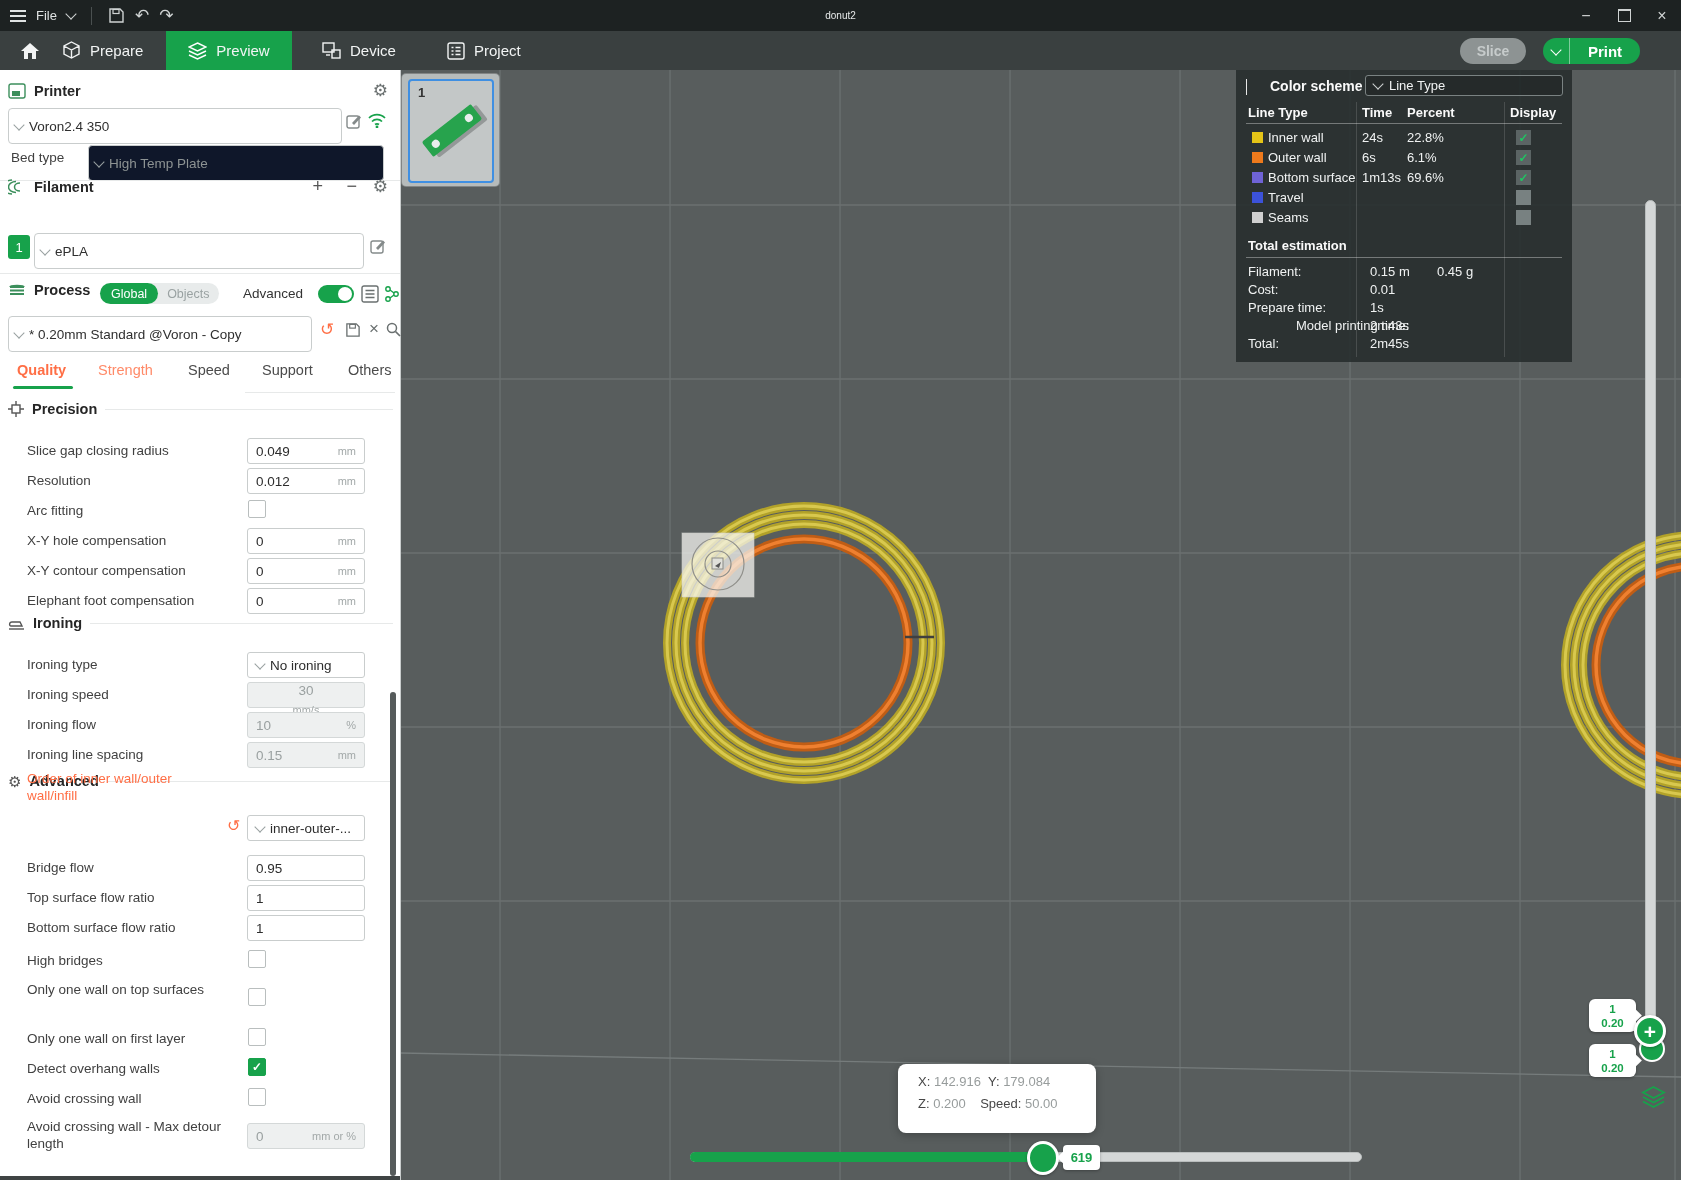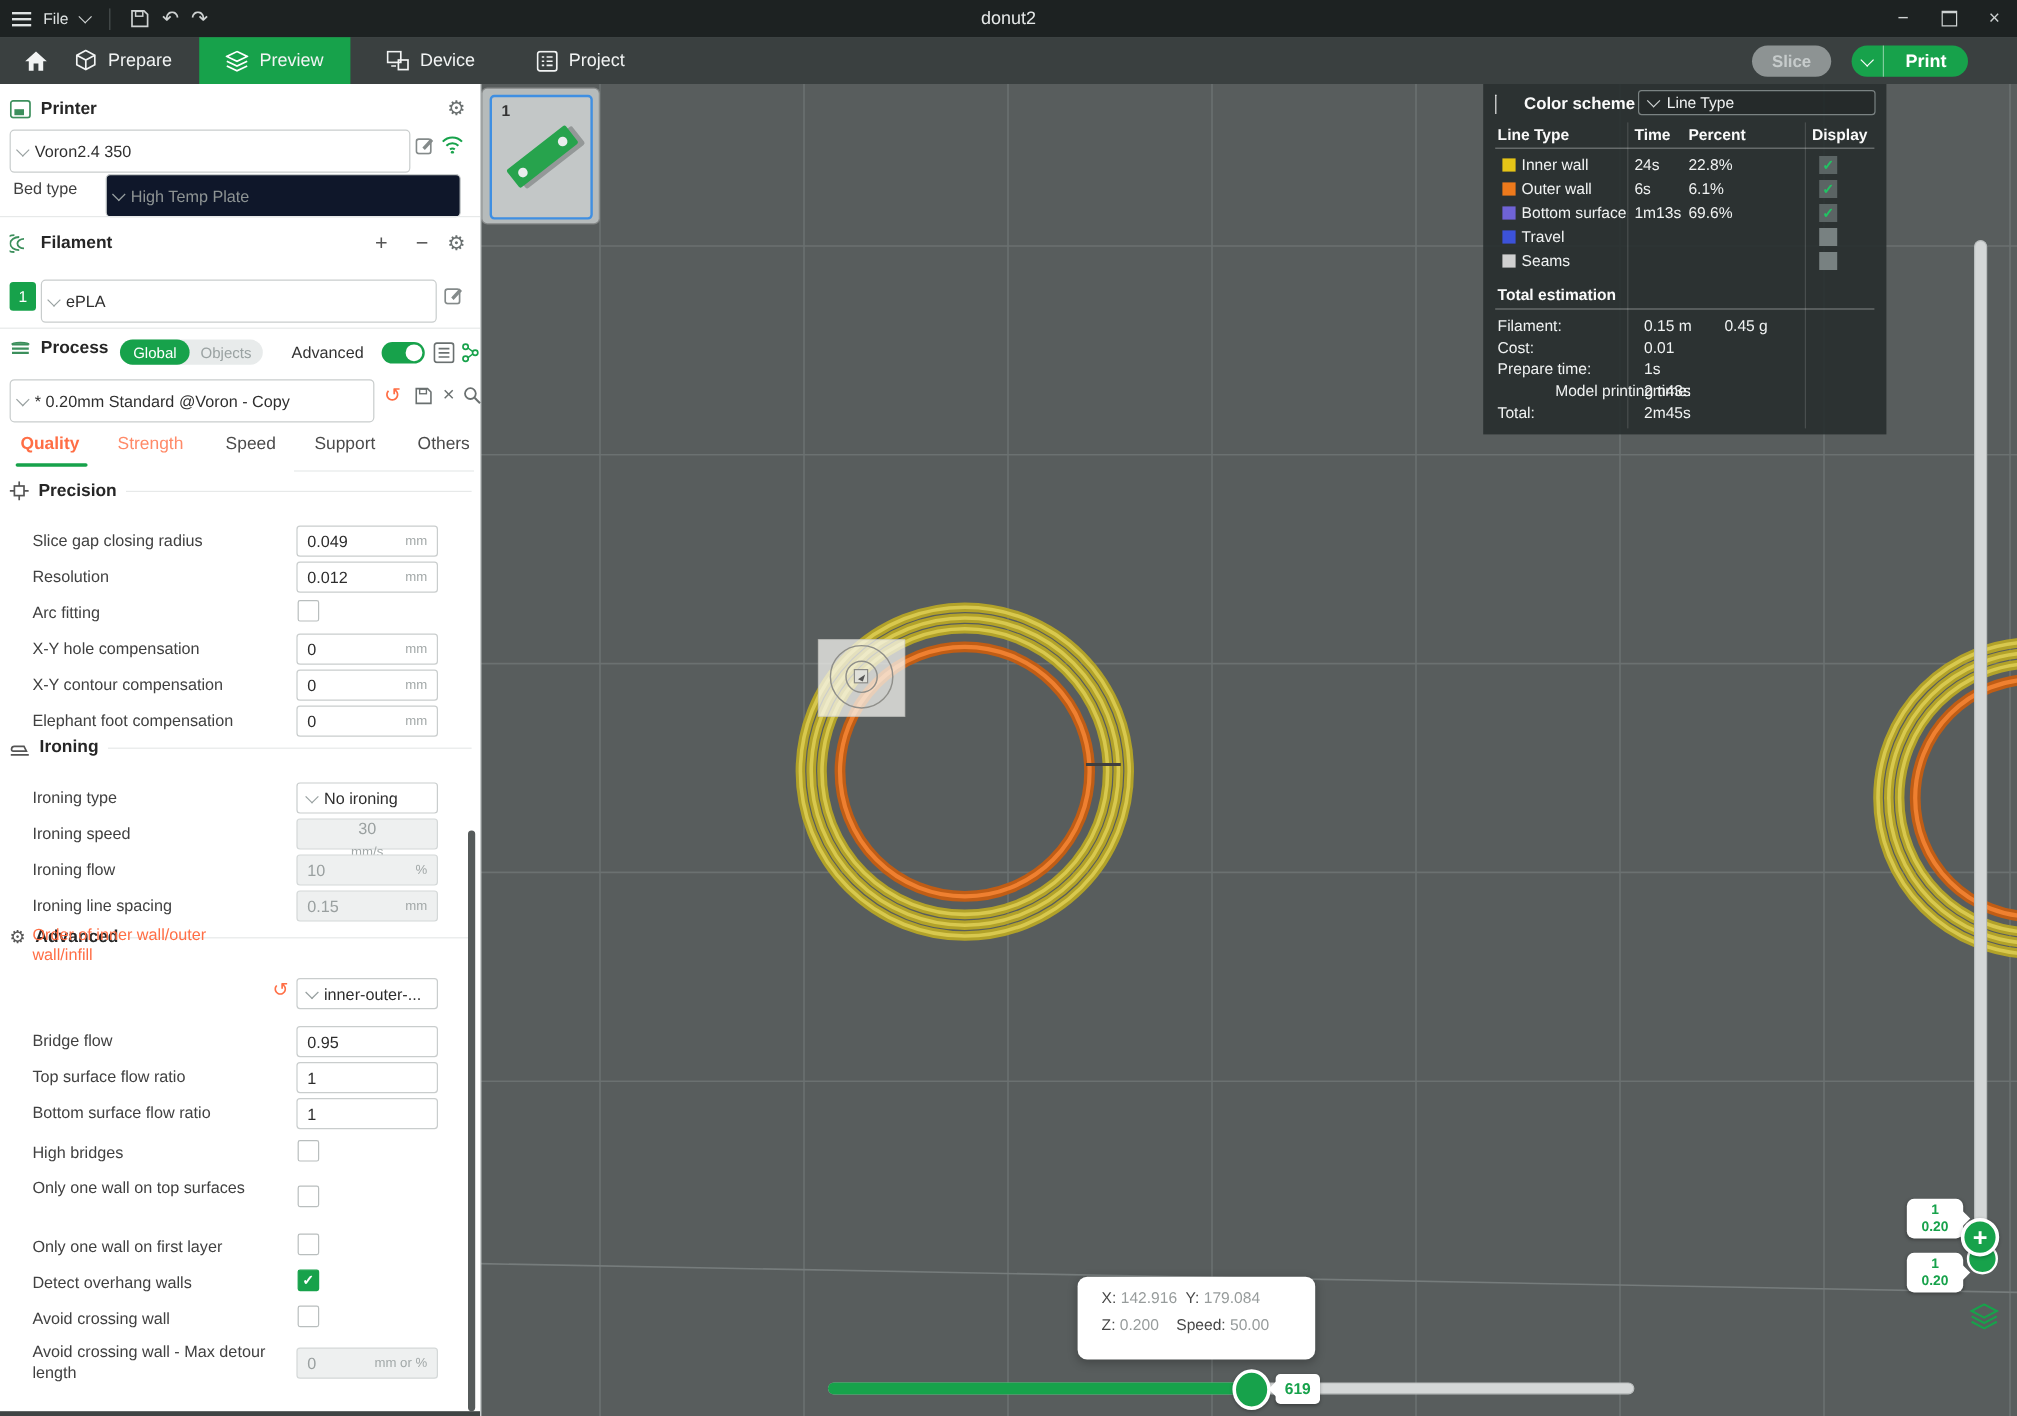--- a/index.html
+++ b/index.html
@@ -4,21 +4,21 @@
 <style>
   html,body{margin:0;padding:0;background:#222;}
   #app{position:relative;width:1681px;height:1180px;overflow:hidden;
        font-family:"Liberation Sans",sans-serif;background:#585d5d;
        -webkit-font-smoothing:antialiased;}
   .abs{position:absolute;}
   
   .titlebar{left:0;top:0;width:1681px;height:31px;background:#1d2222;color:#dfe3e3;
             display:flex;align-items:center;font-size:13px;}
   .tb-left{display:flex;align-items:center;gap:10px;padding-left:10px;}
-  .tb-title{position:absolute;left:0;right:0;text-align:center;font-size:15px;color:#e6e9e9;pointer-events:none;}
+  .tb-title{position:absolute;left:0;right:0;text-align:center;font-size:10px;color:#e6e9e9;pointer-events:none;}
   .tb-right{position:absolute;right:0;top:0;height:31px;display:flex;align-items:center;}
   .winbtn{width:38px;height:31px;display:flex;align-items:center;justify-content:center;color:#cfd3d3;font-size:16px;}
   .maxbox{width:11px;height:10px;border:1.2px solid #cfd3d3;border-top-width:2.5px;}
   .hamb{width:16px;height:2px;background:#dfe3e3;position:relative;}
   .hamb:before,.hamb:after{content:"";position:absolute;left:0;width:16px;height:2px;background:#dfe3e3;}
   .hamb:before{top:-5px}.hamb:after{top:5px}
   .tb-sep{width:1px;height:18px;background:#4a5050;margin:0 6px;}
   .chev-dn{width:7px;height:7px;border-left:1.6px solid #cfd3d3;border-bottom:1.6px solid #cfd3d3;
            transform:rotate(-45deg);margin-top:-3px;}
   .tb-ico{font-size:17px;color:#cfd3d3;line-height:1;}
@@ -266,21 +266,21 @@
       <path d="M2 6 A11 11 0 0 1 18 6 M5 9.5 A7 7 0 0 1 15 9.5 M8 12.5 A3.5 3.5 0 0 1 12 12.5" fill="none" stroke="#17a24b" stroke-width="1.7"></path>
       <circle cx="10" cy="15" r="1.4" fill="#17a24b"></circle>
     </svg>
     <div class="abs" style="left:11px;top:80px;">Bed type</div>
     <div class="combo gray" style="left:88px;top:75px;width:296px;">
       <span class="chev"></span>
       <span>High Temp Plate</span>
     </div>
     <div class="divider" style="top:110px;"></div>
 
-    <div class="shead" style="left:8px;top:122px;width:380px;">
+    <div class="shead" style="left:8px;top:106px;width:380px;">
       <svg width="18" height="16" viewBox="0 0 18 16">
         <path d="M4 1 A9 7 0 0 0 4 15 M8 2.5 A7.5 5.5 0 0 0 8 13.5 M12 4 A5.5 4 0 0 0 12 12" fill="none" stroke="#3c8f5c" stroke-width="1.5"></path>
       </svg>
       <span class="sec-title">Filament</span>
       <span style="flex:1"></span>
       <span style="font-size:18px;color:#555;width:26px;text-align:center;">+</span>
       <span style="font-size:18px;color:#555;width:26px;text-align:center;">−</span>
       <span class="icon-gray" style="font-size:17px;">⚙</span>
     </div>
     <div class="g-badge" style="left:8px;top:165px;">1</div>

